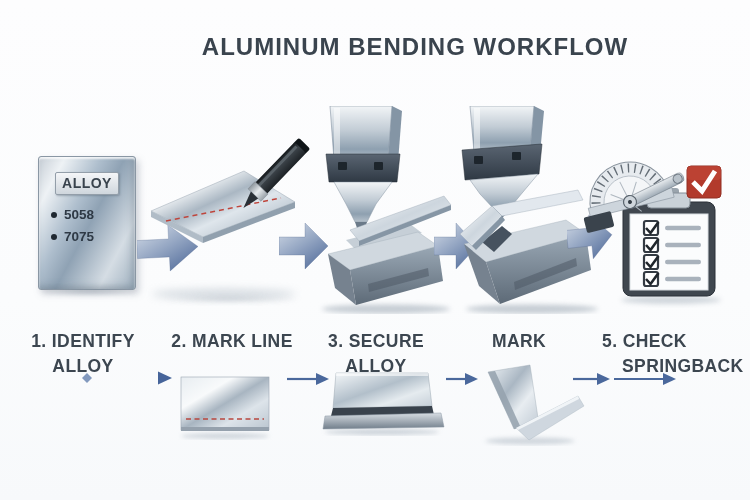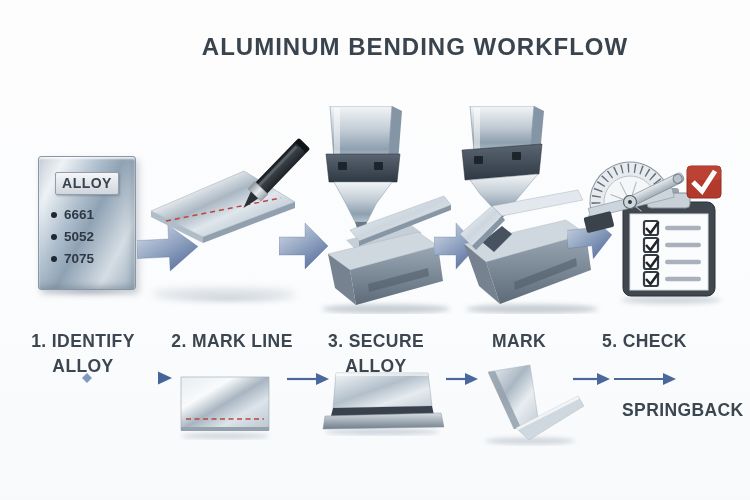--- a/index.html
+++ b/index.html
@@ -14,21 +14,21 @@
   }
   .step-label{
     position:absolute;top:329px;font-size:17.5px;font-weight:700;
     color:#3c4650;line-height:25px;text-align:center;letter-spacing:.4px;
   }
   .sl1{left:18px;width:130px;}
   .sl2{left:168px;width:128px;}
   .sl3{left:318px;width:116px;}
   .sl4{left:460px;width:118px;}
   .sl5{left:602px;width:146px;text-align:left;}
-  .sl5 .l2{margin-left:20px;margin-top:44px;}
+  .sl5 .l2{margin-left:20px;}
   .abs{position:absolute;}
   .alloy-plate{
     position:absolute;left:38px;top:156px;width:96px;height:132px;
     background:linear-gradient(118deg,#c7ced6 0%,#eef2f5 16%,#aebecd 38%,#8fa2b4 52%,#d5dde4 78%,#9fb0bf 100%);
     border:1px solid #8a97a4;border-radius:3px;
     box-shadow:inset 0 2px 2px rgba(255,255,255,.8),inset -3px -3px 7px rgba(90,105,120,.35),3px 4px 7px rgba(120,130,145,.35);
   }
   .alloy-plaque{
     margin:15px auto 0;width:62px;height:21px;line-height:21px;text-align:center;
     background:linear-gradient(180deg,#f4f6f8,#cfd6dd);
@@ -46,25 +46,21 @@
 
 <div id="canvas">
 
   <div class="title">ALUMINUM BENDING WORKFLOW</div>
 
   <div class="alloy-plate">
     <div class="alloy-plaque">ALLOY</div>
     <div class="alloy-list">
       <div class="alloy-item">
           <span class="dot"></span>
-          <span>6661</span>
-        </div>
-      <div class="alloy-item">
-          <span class="dot"></span>
-          <span>5052</span>
+          <span>5058</span>
         </div>
       <div class="alloy-item">
           <span class="dot"></span>
           <span>7075</span>
         </div>
     </div>
   </div>
   <div class="soft-shadow" style="left:36px;top:286px;width:104px;height:10px;"></div>
 
   <svg class="abs" style="left:137px;top:221px;" width="62" height="54" viewBox="0 0 62 54">

